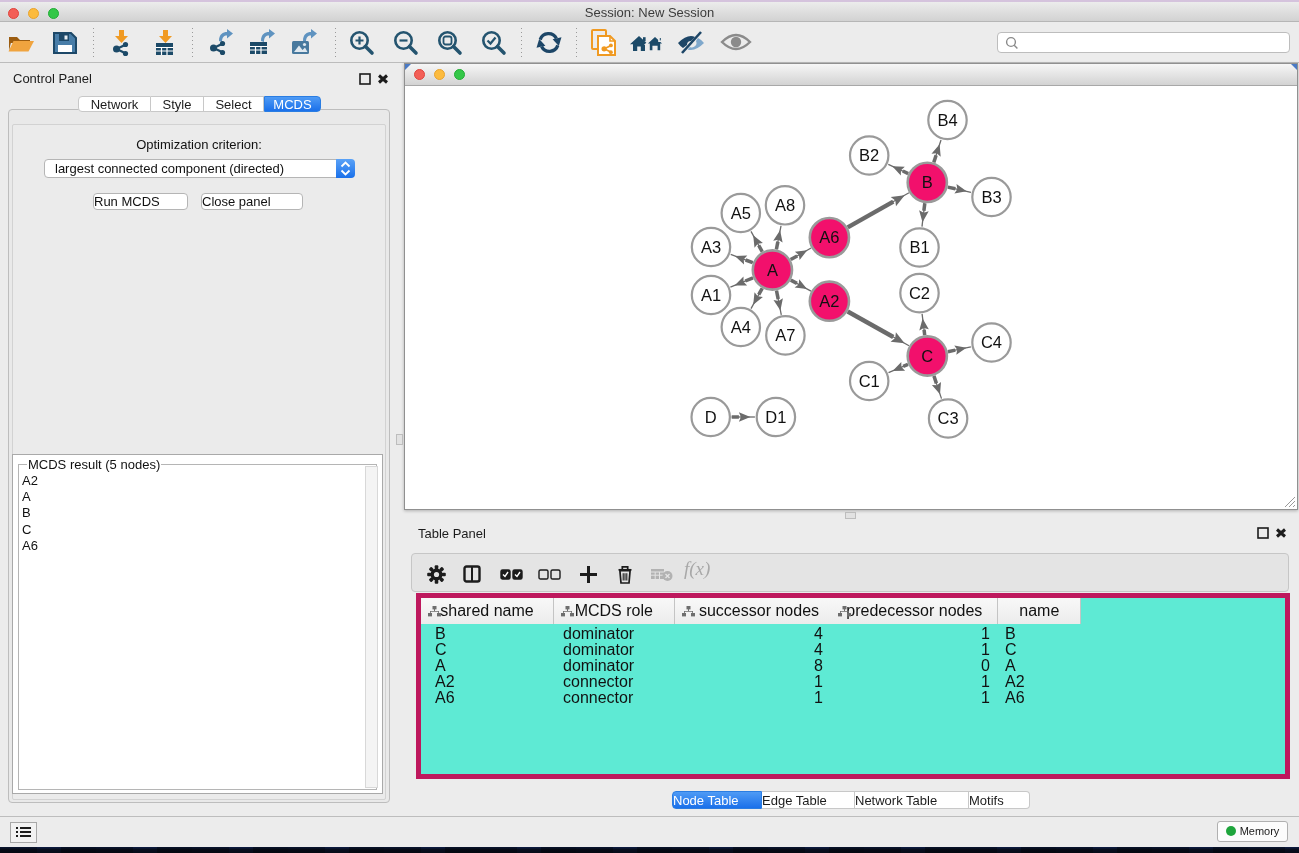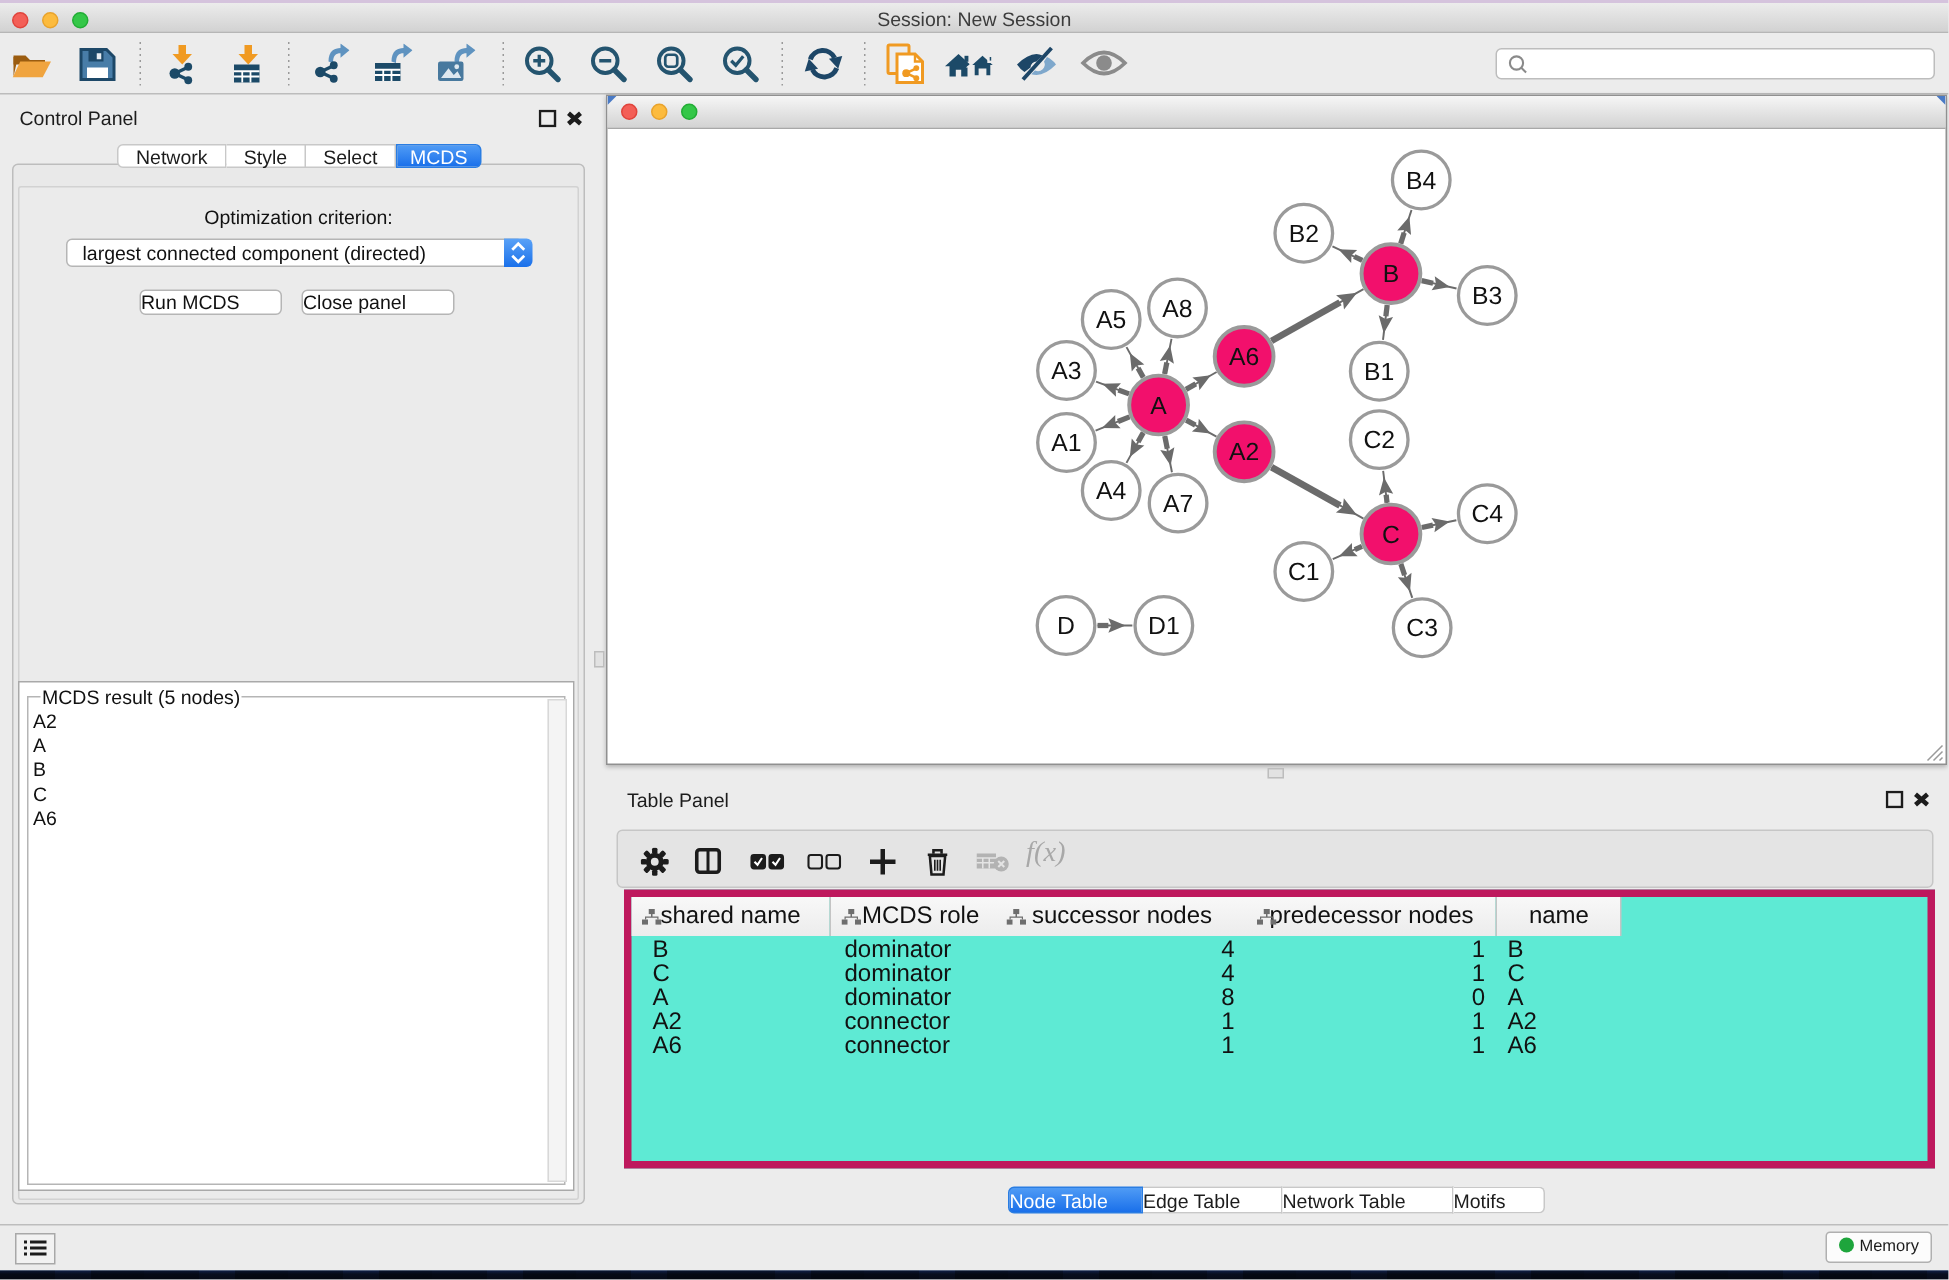--- a/index.html
+++ b/index.html
@@ -396,21 +396,21 @@
         </g>
       </svg>shared name</div>
     <div class="th" style="left:133px;width:120.5px"><svg width="13" height="11" viewBox="0 0 13 11" style="position:absolute;left:7px;top:8px">
         <g fill="#6e6e6e">
           <rect x="4.5" y="0" width="4" height="3.4"></rect>
           <rect x="0" y="7" width="4" height="3.4"></rect>
           <rect x="9" y="7" width="4" height="3.4"></rect>
           <path d="M6 3 V5 H2 V7 H2.8 V5.8 H10.2 V7 H11 V5 H7 V3 Z"></path>
         </g>
       </svg>MCDS role</div>
-    <div class="th" style="left:243px;width:169px"><svg width="13" height="11" viewBox="0 0 13 11" style="position:absolute;left:7px;top:8px">
+    <div class="th" style="left:254px;width:169px"><svg width="13" height="11" viewBox="0 0 13 11" style="position:absolute;left:7px;top:8px">
         <g fill="#6e6e6e">
           <rect x="4.5" y="0" width="4" height="3.4"></rect>
           <rect x="0" y="7" width="4" height="3.4"></rect>
           <rect x="9" y="7" width="4" height="3.4"></rect>
           <path d="M6 3 V5 H2 V7 H2.8 V5.8 H10.2 V7 H11 V5 H7 V3 Z"></path>
         </g>
       </svg>successor nodes</div>
     <div class="th" style="left:410.4px;width:166.9px"><svg width="13" height="11" viewBox="0 0 13 11" style="position:absolute;left:7px;top:8px">
         <g fill="#6e6e6e">
           <rect x="4.5" y="0" width="4" height="3.4"></rect>

